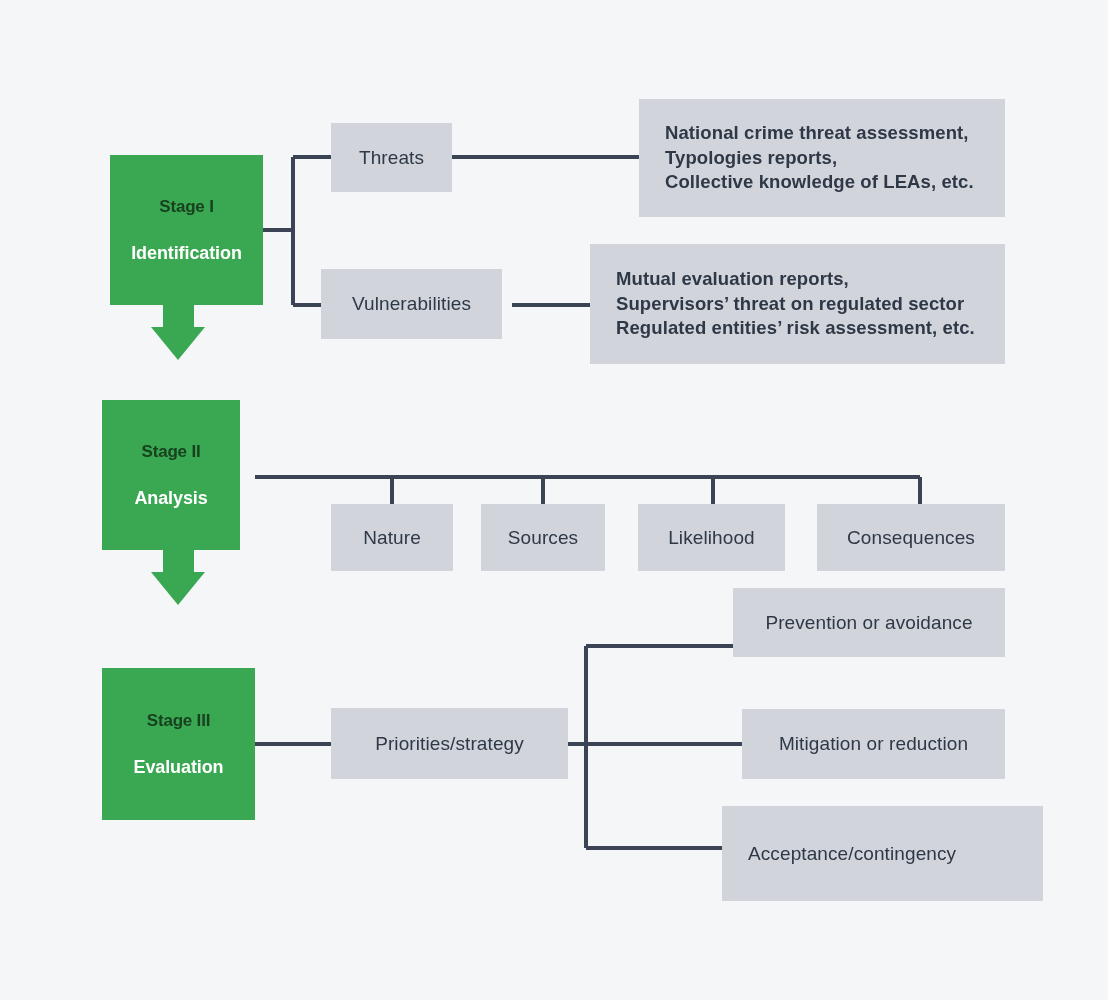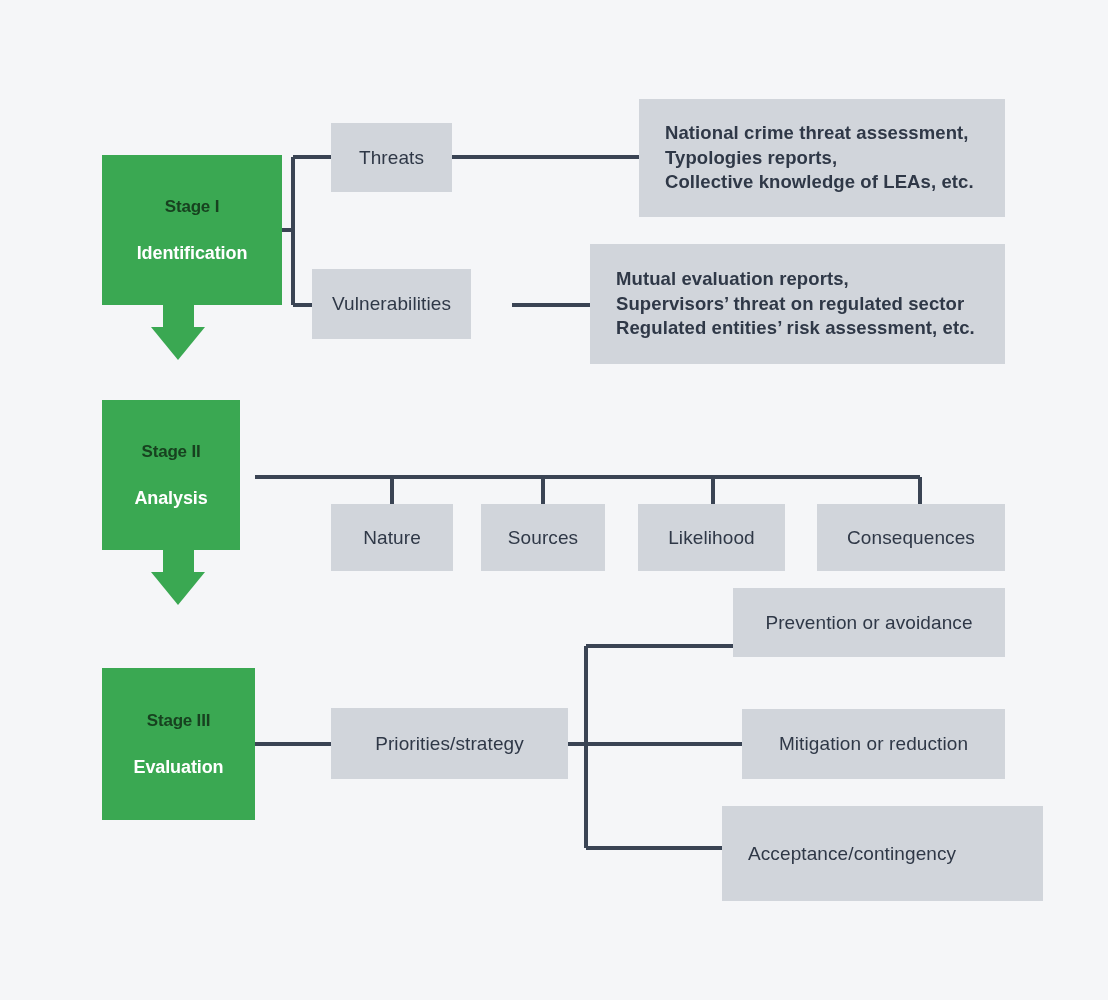--- a/index.html
+++ b/index.html
@@ -117,32 +117,32 @@
 
       <path d="M255 744 H331"></path>
       <path d="M546 744 H586"></path>
       <path d="M586 646 V848"></path>
       <path d="M586 646 H733"></path>
       <path d="M586 744 H742"></path>
       <path d="M586 848 H722"></path>
     </g>
   </svg>
 
-  <div class="node stage" style="left:102px; top:155px; width:180px; height:150px;">
+  <div class="node stage" style="left:110px; top:155px; width:153px; height:150px;">
     <div class="stage-num">Stage I</div>
     <div class="stage-name">Identification</div>
   </div>
   <div class="arrow-stem" style="left:163px; top:305px; width:31px; height:22px;"></div>
   <div class="arrow-head" style="left:151px; top:327px;"></div>
 
   <div class="node gbox" style="left:331px; top:123px; width:121px; height:69px;">
     <div class="line">Threats</div>
   </div>
 
-  <div class="node gbox" style="left:312px; top:269px; width:159px; height:70px;justify-content:center;">
+  <div class="node gbox" style="left:321px; top:269px; width:181px; height:70px;justify-content:center;">
     <div class="line">Vulnerabilities</div>
   </div>
 
   <div class="node gbox detail left-text" style="left:639px; top:99px; width:366px; height:118px;">
     <div class="line">National crime threat assessment,</div>
     <div class="line">Typologies reports,</div>
     <div class="line">Collective knowledge of LEAs, etc.</div>
   </div>
 
   <div class="node gbox detail left-text" style="left:590px; top:244px; width:415px; height:120px;">

